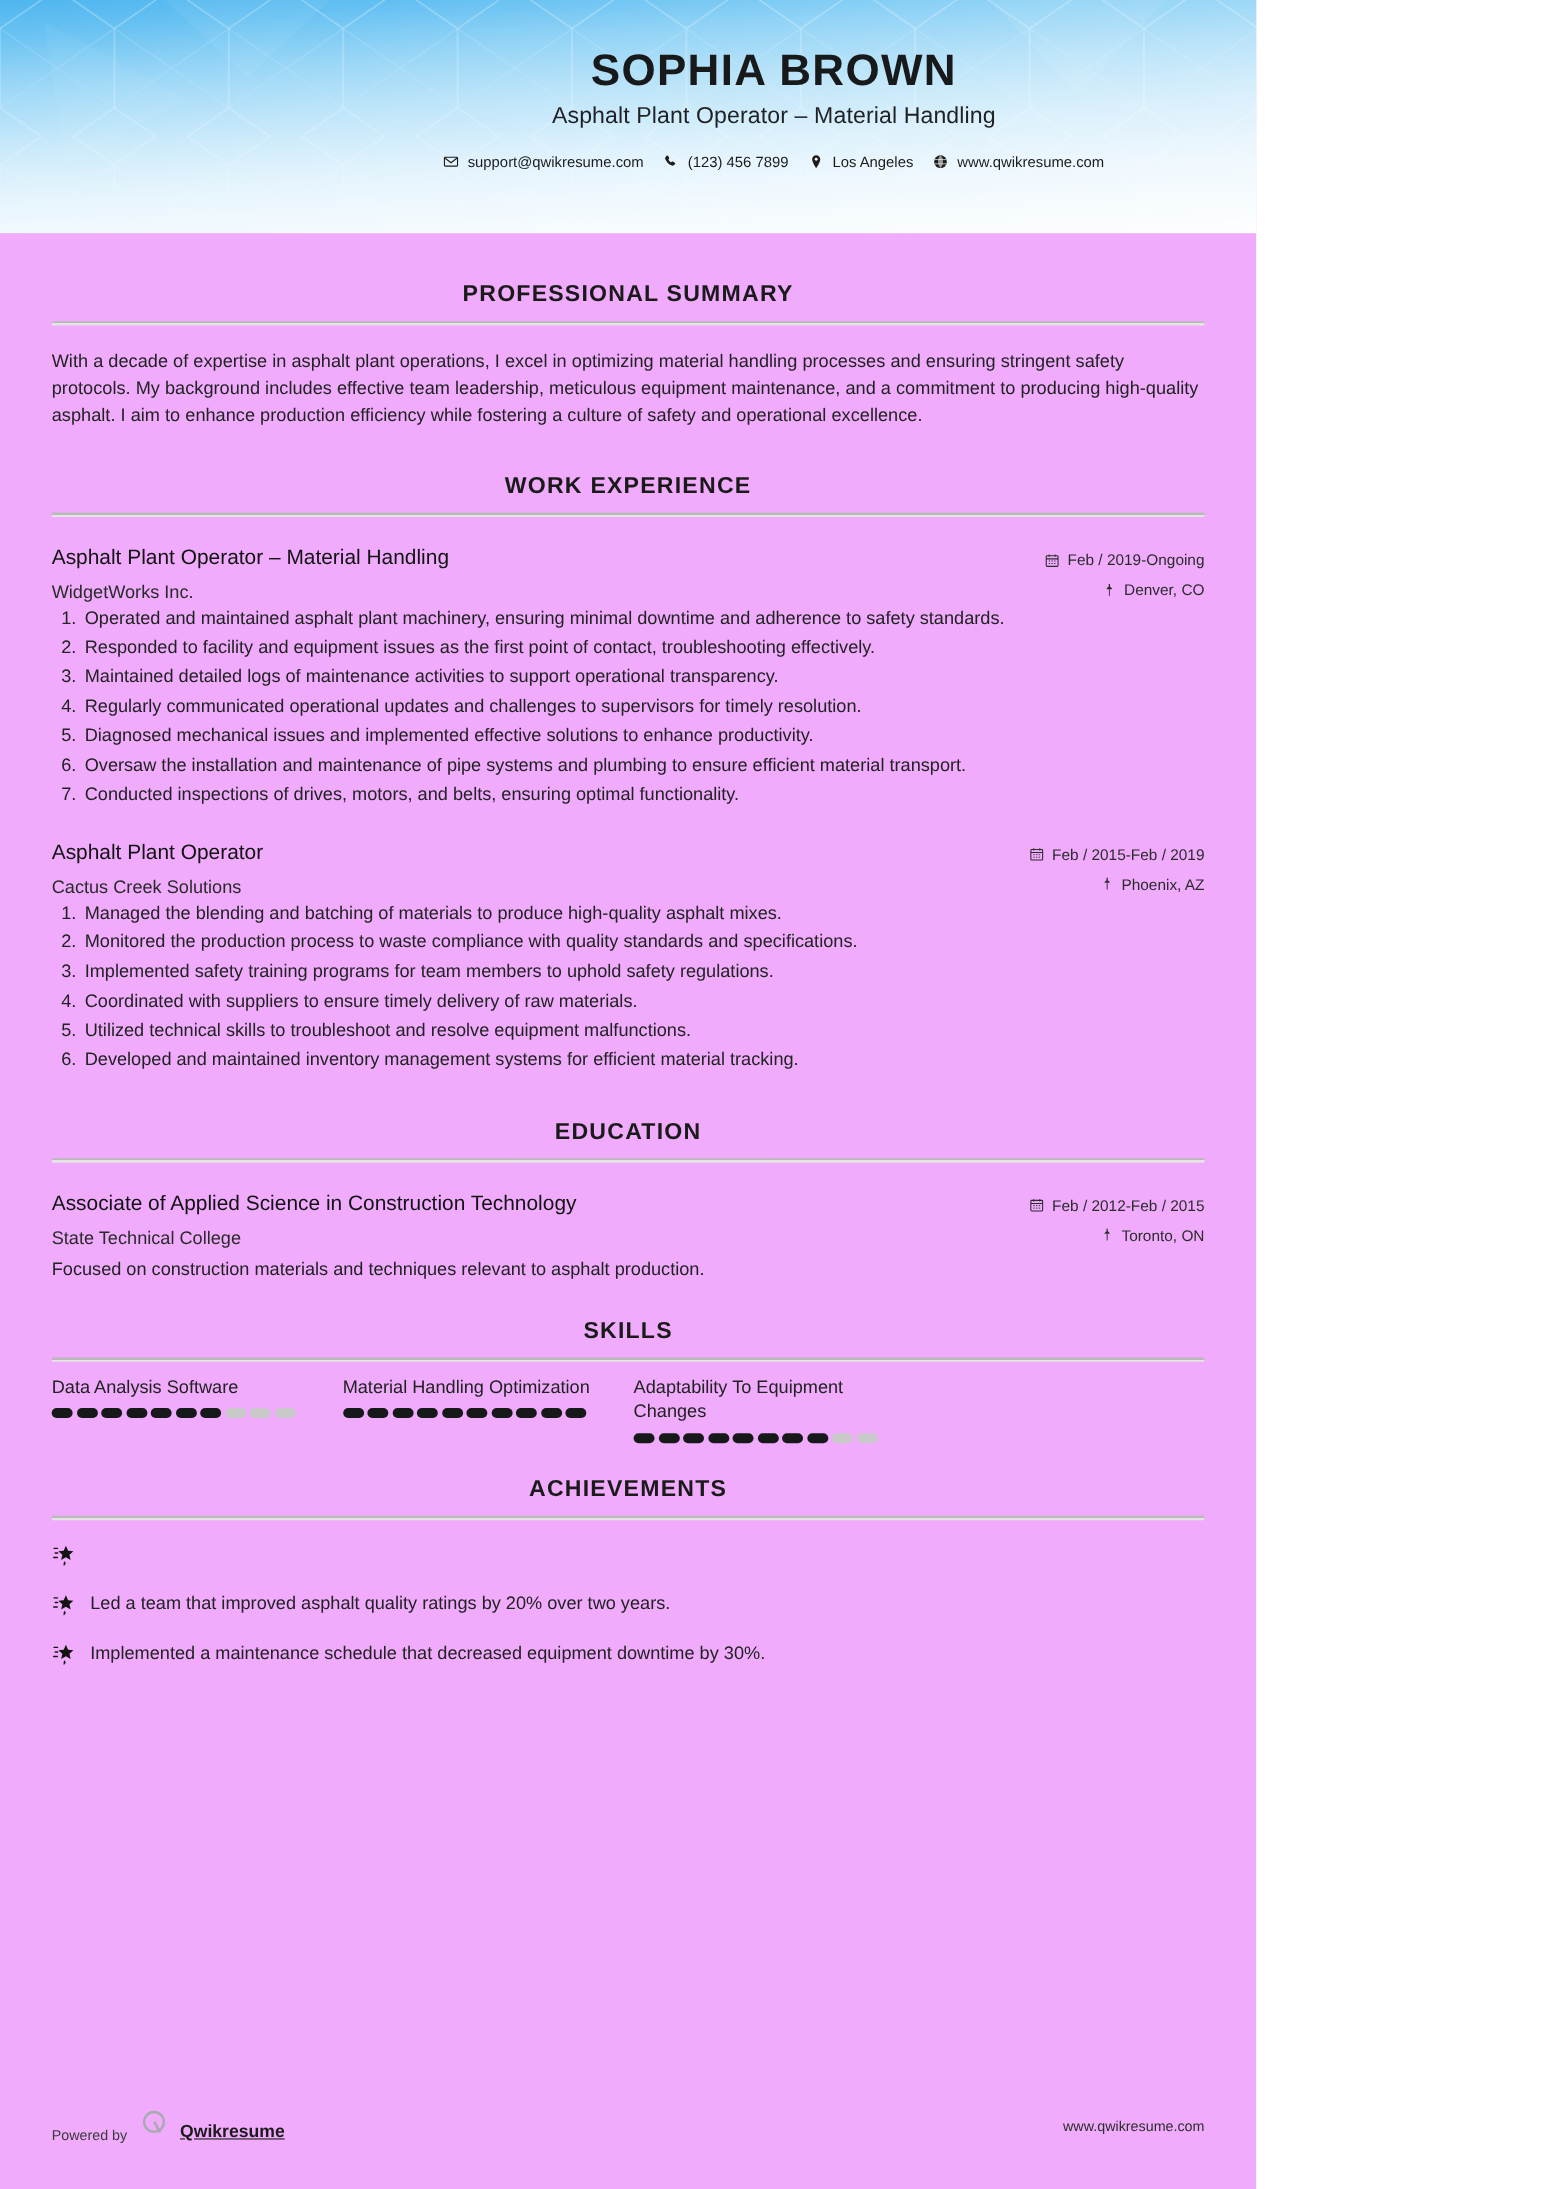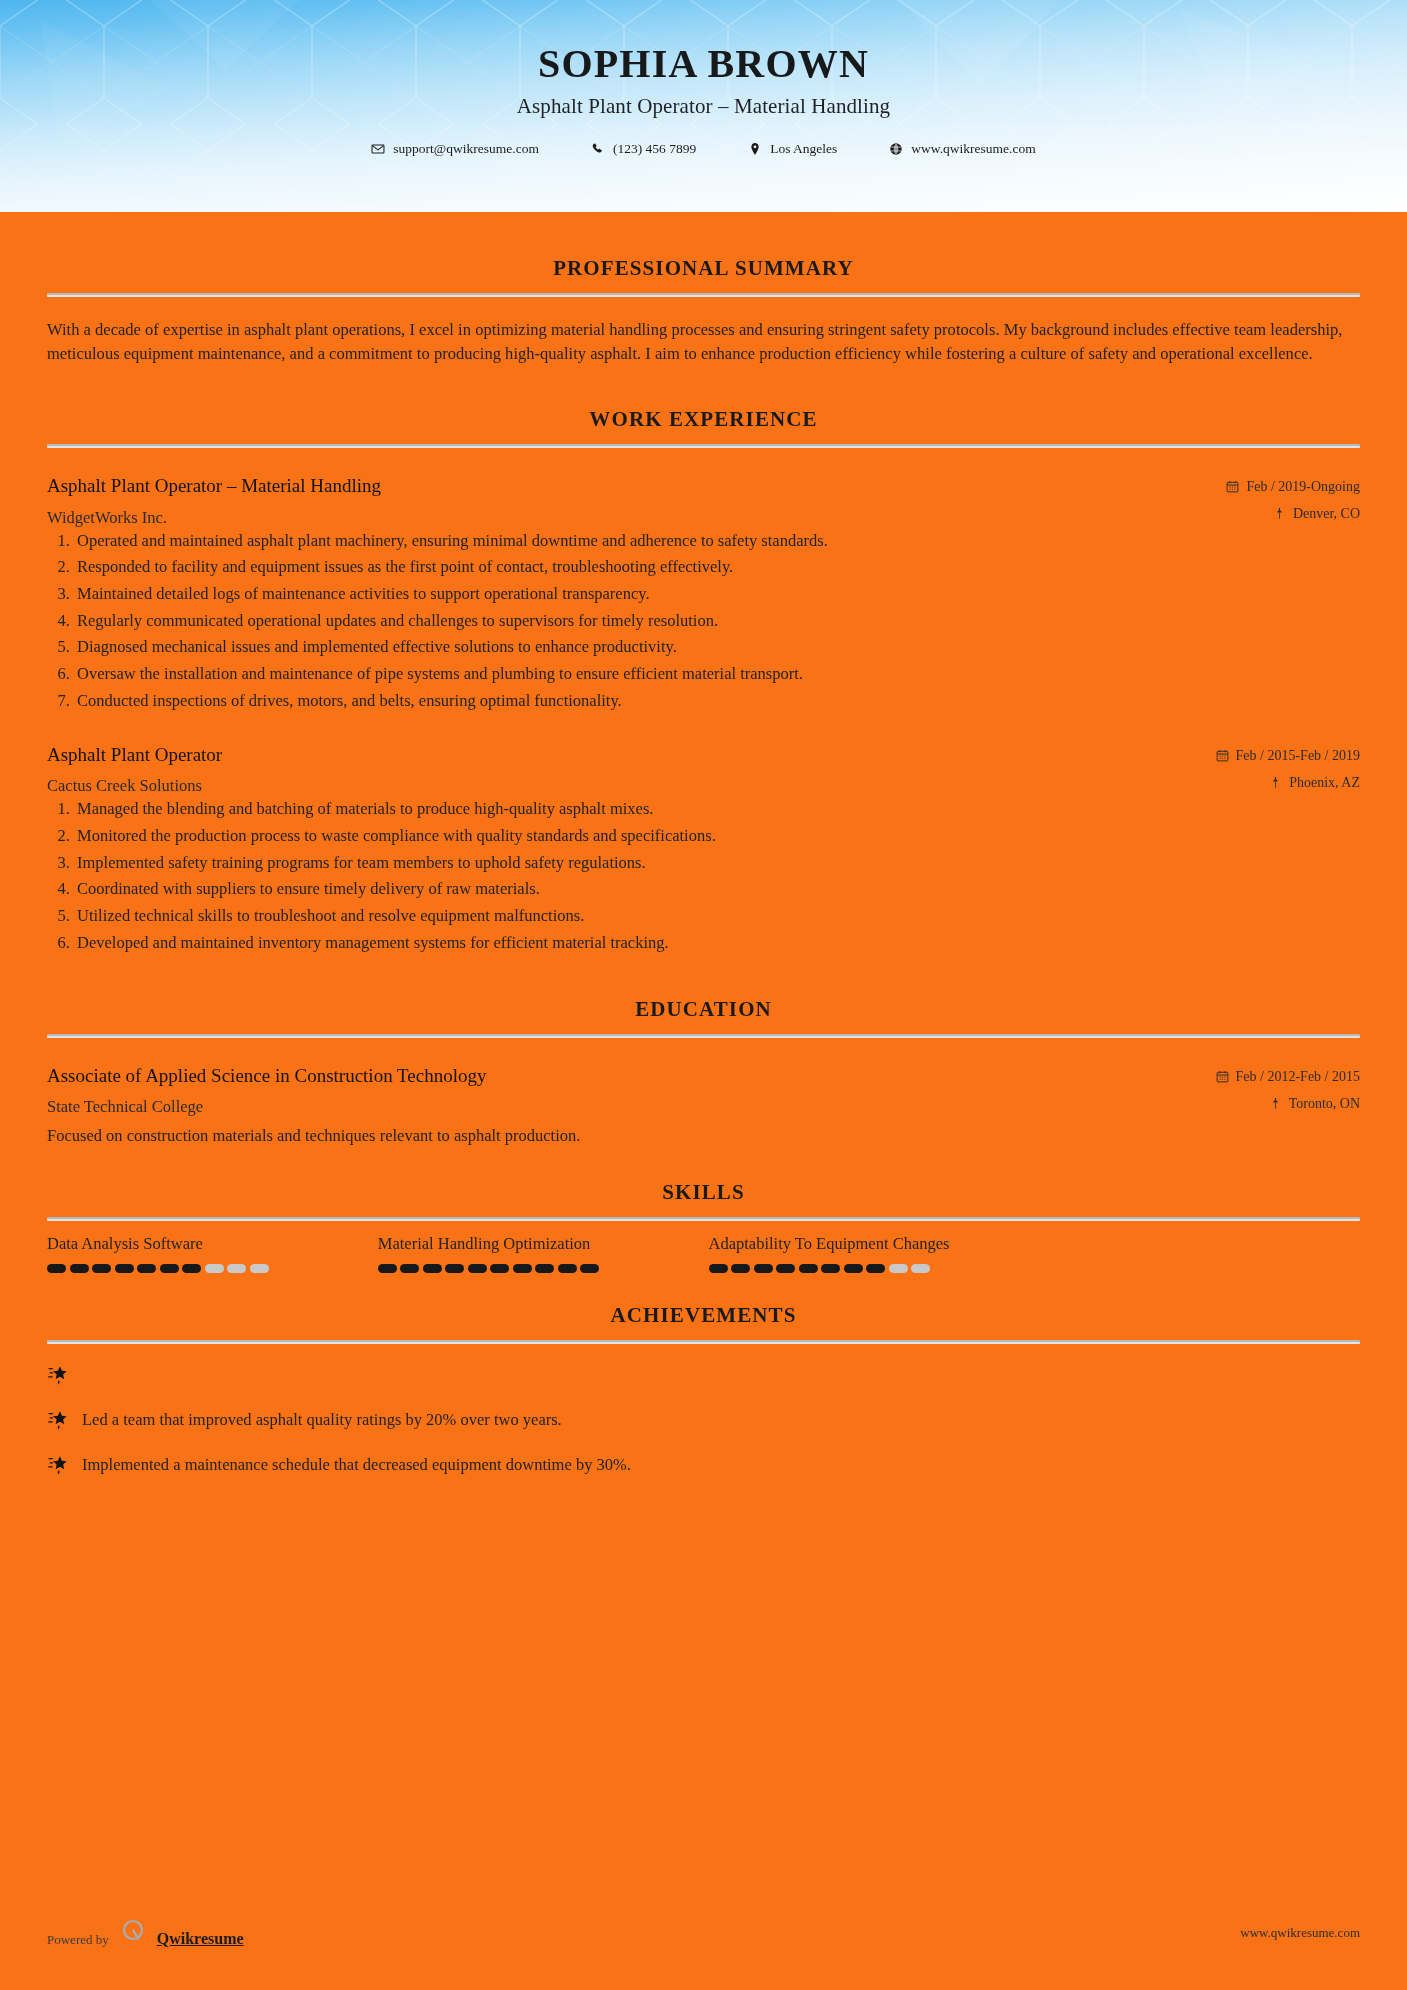--- a/index.html
+++ b/index.html
@@ -8,25 +8,24 @@
     width: 1407px;
     height: 1990px;
     background: #ffffff;
     font-family: "Liberation Sans", sans-serif;
     color: #1c1c1c;
     -webkit-font-smoothing: antialiased;
   }
 
   .page {
     position: relative;
-    width: 1407px;
+    width: 1142px;
     height: 1990px;
     overflow: hidden;
-    background: #f97316;
-    font-family: Liberation Serif, serif;
+    background: #f0abfc;
   }
 
   
   .header {
     position: relative;
     width: 1407px;
     height: 212px;
     background: linear-gradient(175deg,
                 #4fb6ef 0%,
                 #63c0f2 10%,
@@ -69,21 +68,21 @@
     justify-content: center;
     align-items: center;
     gap: 10px;
     font-size: 13.5px;
     color: #1c1c1c;
   }
   .contact-item {
     display: inline-flex;
     align-items: center;
     gap: 8px;
-    margin: 0 21px;
+    margin: 0 4px;
     white-space: nowrap;
   }
   .contact-item .ic {
     display: inline-flex;
     align-items: center;
     justify-content: center;
     width: 14px;
     height: 14px;
     line-height: 1;
   }

